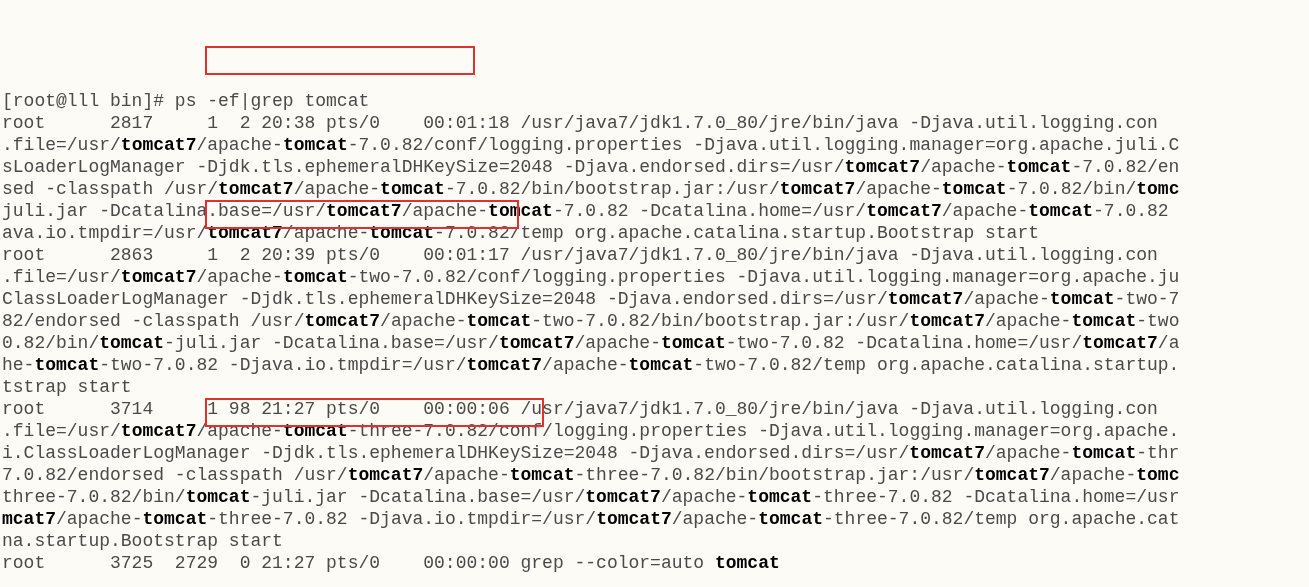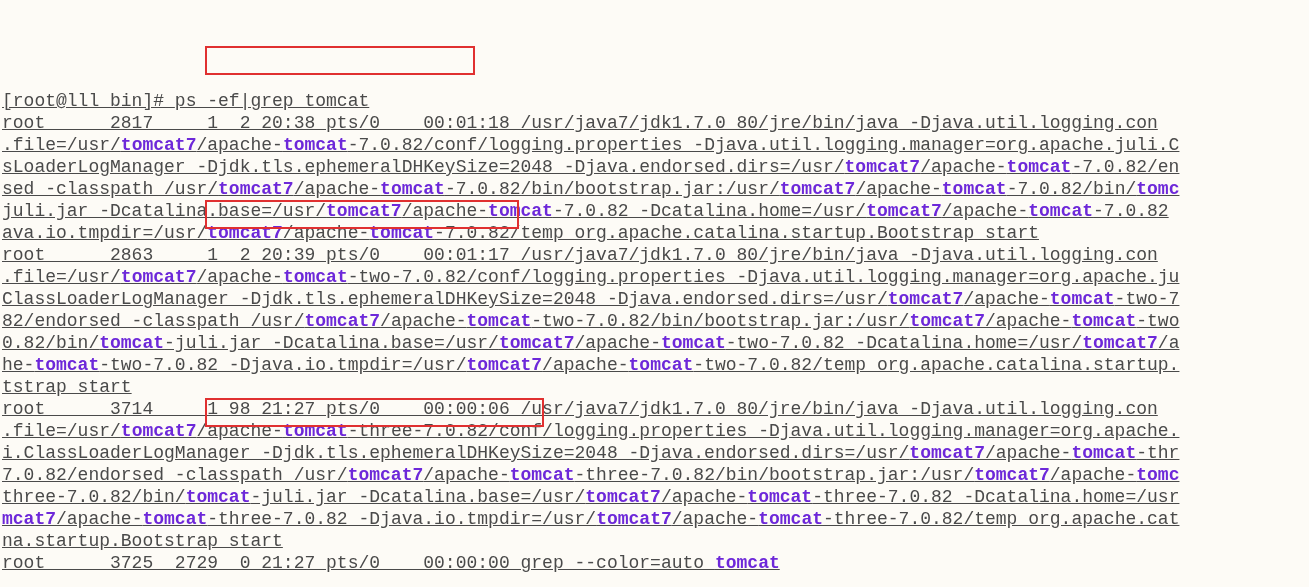--- a/index.html
+++ b/index.html
@@ -11,25 +11,24 @@
     line-height: 22px;
     color: #4a4a4a;
     white-space: pre;
     overflow: hidden;
     width: 1309px;
     height: 587px;
     box-sizing: border-box;
   }
   .line {
     white-space: pre;
-    text-decoration: underline;
   }
   .bold {
     font-weight: bold;
-    color: #6d28d9;
+    color: #000000;
   }
   .highlight-box {
     position: absolute;
     border: 2px solid #e03030;
     background: transparent;
     pointer-events: none;
   }
 </style>
 </head>
 <body>

